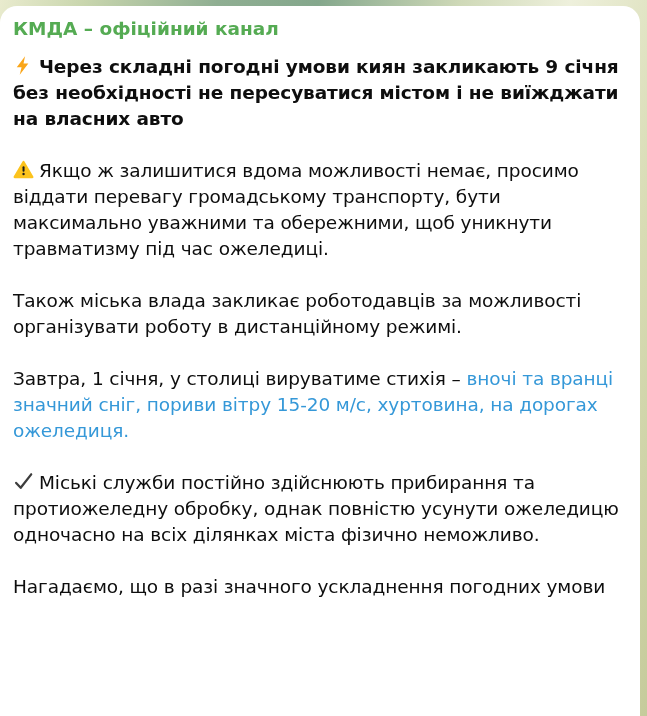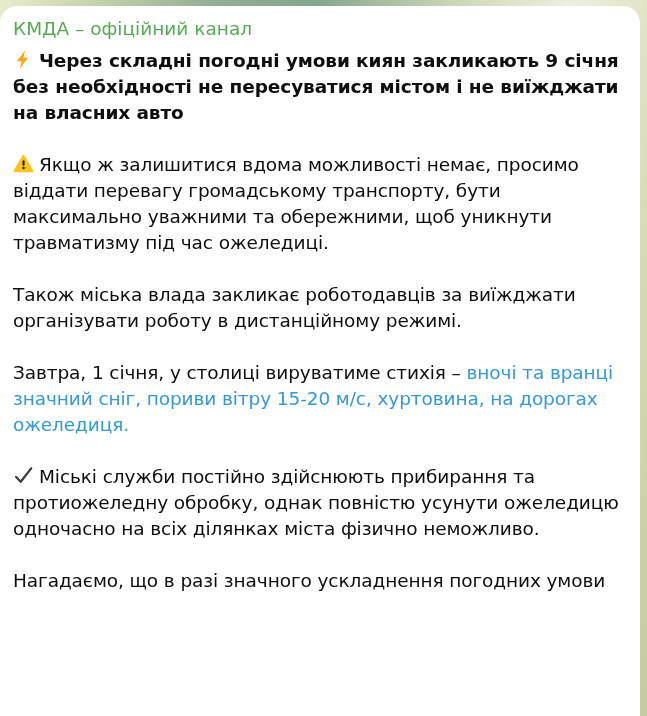--- a/index.html
+++ b/index.html
@@ -10,50 +10,50 @@
   }
   .bubble{
     position:absolute;top:6px;left:0;right:7px;height:740px;
     background:var(--bubble,#ffffff);
     border-radius:17px 17px 0 0;
     padding:10px 17px 0 13px;
     box-sizing:border-box;
   }
   .channel-title{
     color:var(--channel,#55ab53);
-    font-weight:normal;
+    font-weight:bold;
     font-size:18.5px;line-height:26px;
     cursor:pointer;
   }
   .para{
     margin:26px 0 0 0;
     font-size:18.5px;line-height:26px;
     color:var(--text,#0e0e0e);
     letter-spacing:-0.1px;
   }
-  .para:first-of-type{margin-top:6px;}
+  .para:first-of-type{margin-top:12px;}
   .para b{font-weight:bold;}
   a.link{color:var(--link,#3598d8);text-decoration:none;cursor:pointer;}
   .emoji{display:inline-block;width:21px;height:21px;margin-right:5px;vertical-align:-3px;}
   .emoji svg{width:21px;height:21px;display:block;}
 </style>
 </head>
 <body style="--bubble: #ffffff; --channel: #55ab53; --link: #3598d8; --text: #0e0e0e;">
 
 <div class="bubble">
   <div class="channel-title">КМДА – офіційний канал</div>
   <div id="message-text">
       <p class="para"><span class="emoji"><svg viewBox="0 0 24 24">
             <path d="M13.8 1.4 L4.3 13.9 h5.5 L7.7 22.7 l9.8-13 h-5.5 z" fill="#faa61a"></path>
           </svg></span><b>Через складні погодні умови киян закликають 9 січня без необхідності не пересуватися містом і не виїжджати на власних авто</b></p>
       <p class="para"><span class="emoji"><svg viewBox="0 0 24 24">
             <path d="M12 3.4 L22.1 20.7 H1.9 Z" fill="#fcc31d" stroke="#fcc31d" stroke-width="2.6" stroke-linejoin="round"></path>
             <rect x="10.9" y="8.4" width="2.3" height="6.1" rx="1.1" fill="#1c1c1c"></rect>
             <circle cx="12.05" cy="17.1" r="1.35" fill="#1c1c1c"></circle>
           </svg></span><span>Якщо ж залишитися вдома можливості немає, просимо віддати перевагу громадському транспорту, бути максимально уважними та обережними, щоб уникнути травматизму під час ожеледиці.</span></p>
-      <p class="para"><span>Також міська влада закликає роботодавців за виїжджати організувати роботу в дистанційному режимі.</span></p>
+      <p class="para"><span>Також міська влада закликає роботодавців за можливості організувати роботу в дистанційному режимі.</span></p>
       <p class="para"><span>Завтра, 1 січня, у столиці вируватиме стихія – </span><a class="link">вночі та вранці значний сніг, пориви вітру 15-20 м/с, хуртовина, на дорогах ожеледиця.</a></p>
       <p class="para"><span class="emoji"><svg viewBox="0 0 24 24">
             <path d="M3.6 13.6 L8.8 19.2 L20.8 3.8" fill="none" stroke="#3d3d3d" stroke-width="2.6" stroke-linecap="round" stroke-linejoin="round"></path>
           </svg></span><span>Міські служби постійно здійснюють прибирання та протиожеледну обробку, однак повністю усунути ожеледицю одночасно на всіх ділянках міста фізично неможливо.</span></p>
       <p class="para"><span>Нагадаємо, що в разі значного ускладнення погодних умови </span></p>
     </div>
 </div>
 
 </body></html>

